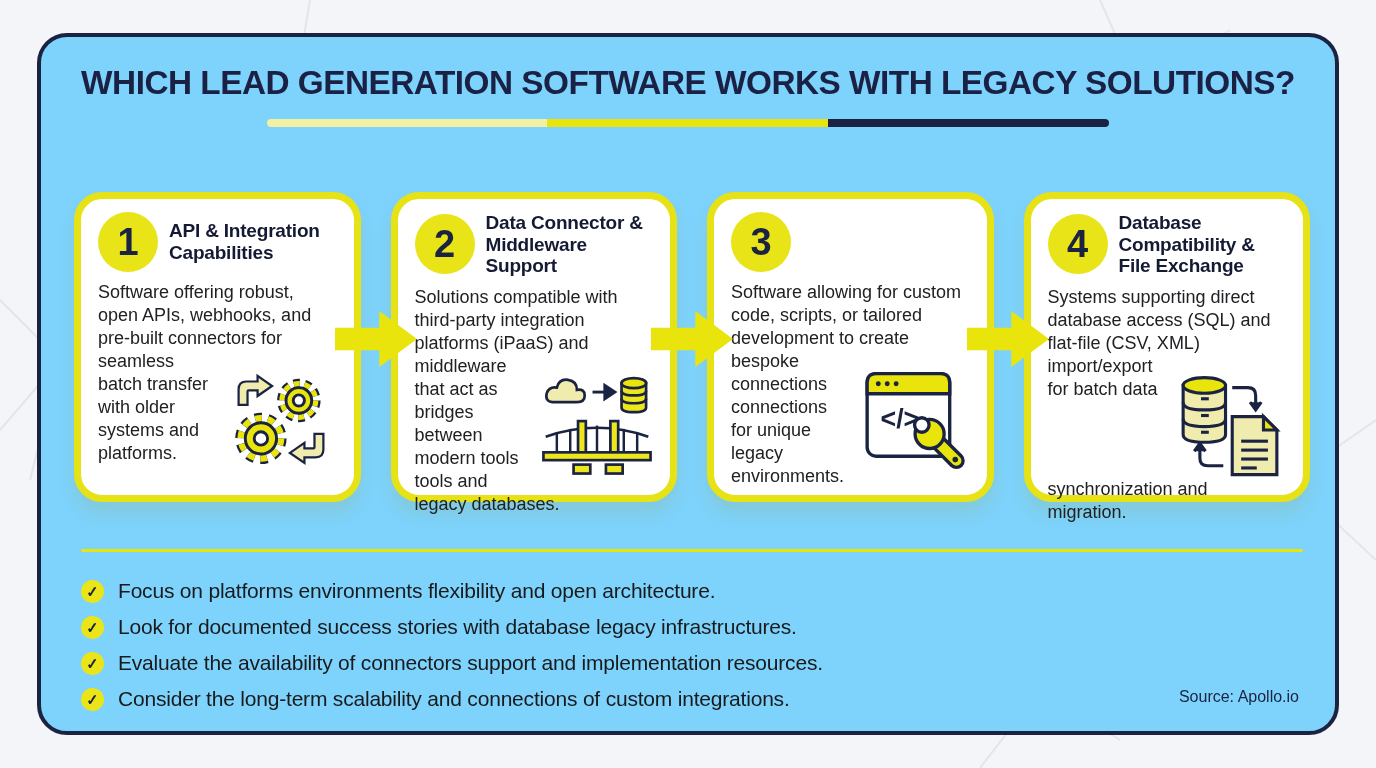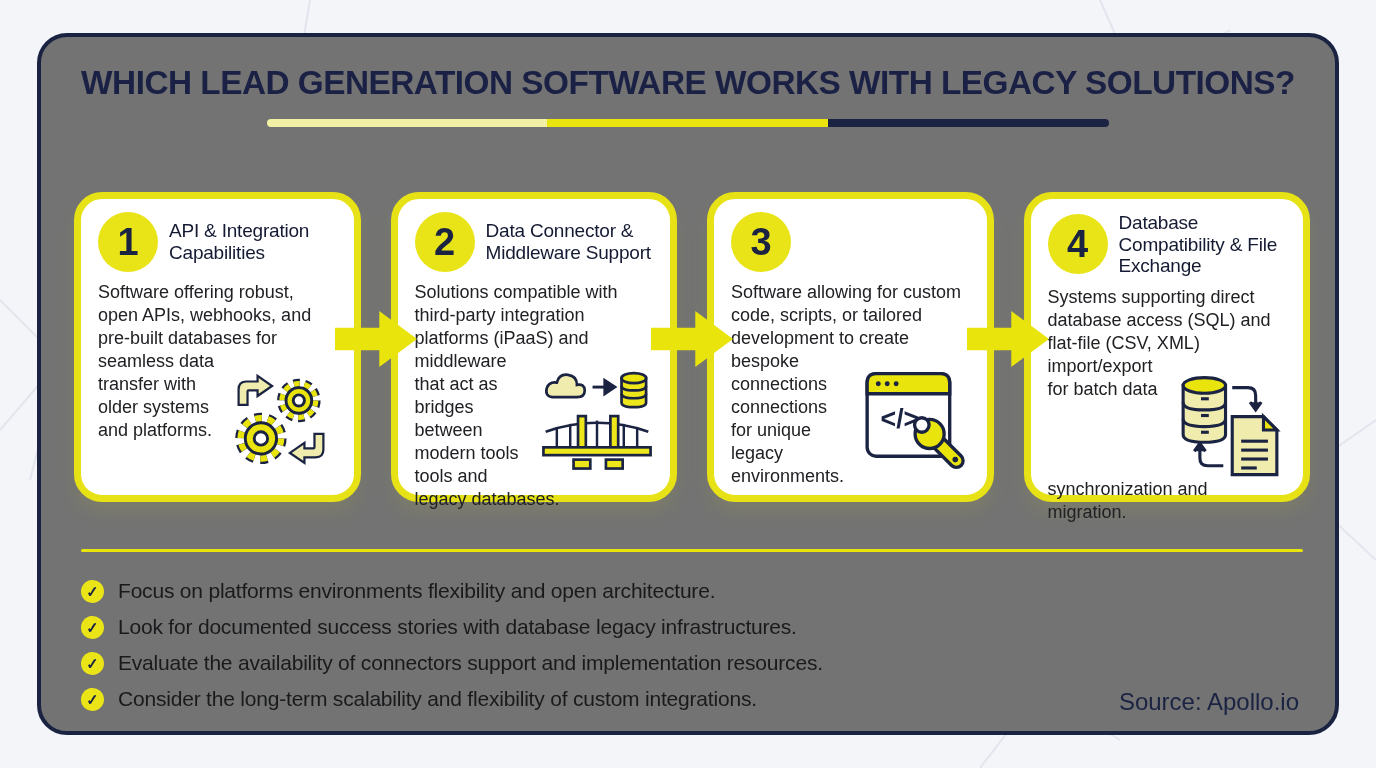--- a/index.html
+++ b/index.html
@@ -6,21 +6,21 @@
   html,body { width:1376px; height:768px; }
   body {
     font-family:"Liberation Sans", sans-serif;
     background:#f4f5f9;
     position:relative;
     overflow:hidden;
   }
   .bg-pattern { position:absolute; inset:0; pointer-events:none; }
   .frame {
     position:absolute; left:37px; top:33px; width:1302px; height:702px;
-    background:#737373;
+    background:#7dd3fc;
     border:4px solid #1b2342;
     border-radius:30px;
     overflow:hidden;
   }
   .page-title {
     position:absolute; top:26px; left:0; width:100%;
     text-align:center;
     font-size:34px; font-weight:bold; letter-spacing:-0.5px;
     color:#1b2145;
     transform:scaleX(0.98);
@@ -48,21 +48,21 @@
     position:relative;
   }
   .card-head { display:flex; align-items:center; gap:11px; }
   .num-circle {
     flex:0 0 60px; width:60px; height:60px; border-radius:50%;
     background:#e9e418;
     display:flex; align-items:center; justify-content:center;
     font-size:38px; font-weight:bold; color:#1b2342;
   }
   .card-title {
-    font-size:19px; font-weight:normal; line-height:1.14; color:#141a33;
+    font-size:19px; font-weight:bold; line-height:1.14; color:#141a33;
     letter-spacing:-0.2px;
   }
   .card-body { margin-top:9px; font-size:18px; line-height:23px; color:#202124; }
   .float-spacer { float:right; width:0; height:80px; }
   .icon-float {
     float:right; clear:right; width:120px; height:112px;
     display:flex; align-items:flex-end; justify-content:flex-end;
   }
   .flow-arrow {
     position:absolute; top:274px; width:82px; height:56px;
@@ -84,21 +84,21 @@
   .check-circle {
     flex:0 0 23px; width:23px; height:23px; border-radius:50%;
     background:#ebe518;
     display:flex; align-items:center; justify-content:center;
     color:#1b2342; font-size:15px; font-weight:bold;
     transform:rotate(-4deg);
   }
   .check-text { font-size:21px; color:#191a1c; letter-spacing:-0.2px; }
   .source {
     position:absolute; top:651px; right:36px;
-    font-size:24px; color:#1b2342;
+    font-size:16px; color:#1b2342;
   }
 </style>
 </head>
 <body>
 
 <svg class="bg-pattern" viewBox="0 0 1376 768">
   <g stroke="#dde1ea" stroke-width="2" fill="none" opacity="0.8">
     <path d="M310 0 L290 120 L270 300 M290 120 L360 40"></path>
     <path d="M1100 0 L1140 90 L1230 30 M1140 90 L1080 180"></path>
     <path d="M1376 420 L1290 480 L1376 560 M1290 480 L1240 620 L1330 700"></path>
@@ -144,21 +144,21 @@
             </g>
 
             <g>
               <circle cx="32" cy="64" r="18" fill="none" stroke="#1b2342" stroke-width="10" stroke-dasharray="6 5.3"></circle>
               <circle cx="32" cy="64" r="18" fill="none" stroke="#e8e40c" stroke-width="6" stroke-dasharray="6 5.3"></circle>
               <circle cx="32" cy="64" r="14" fill="#e8e40c" stroke="#1b2342" stroke-width="2.6"></circle>
               <circle cx="32" cy="64" r="6" fill="#ffffff" stroke="#1b2342" stroke-width="2.6"></circle>
             </g>
           </svg>
         </div>
-        <span class="card-text">Software offering robust, open APIs, webhooks, and pre-built databases for seamless data transfer with older systems and platforms.</span>
+        <span class="card-text">Software offering robust, open APIs, webhooks, and pre-built connectors for seamless batch transfer with older systems and platforms.</span>
       </div>
     </div>
 
     <div class="card">
       <div class="card-head">
         <div class="num-circle">
             <span>2</span>
           </div>
         <div class="card-title">Data Connector &amp; Middleware Support</div>
       </div>
@@ -293,19 +293,19 @@
     <li>
       <span class="check-circle">✓</span>
       <span class="check-text">Look for documented success stories with database legacy infrastructures.</span>
     </li>
     <li>
       <span class="check-circle">✓</span>
       <span class="check-text">Evaluate the availability of connectors support and implementation resources.</span>
     </li>
     <li>
       <span class="check-circle">✓</span>
-      <span class="check-text">Consider the long-term scalability and flexibility of custom integrations.</span>
+      <span class="check-text">Consider the long-term scalability and connections of custom integrations.</span>
     </li>
   </ul>
 
   <div class="source">Source: Apollo.io</div>
 
 </div>
 
 </body></html>

